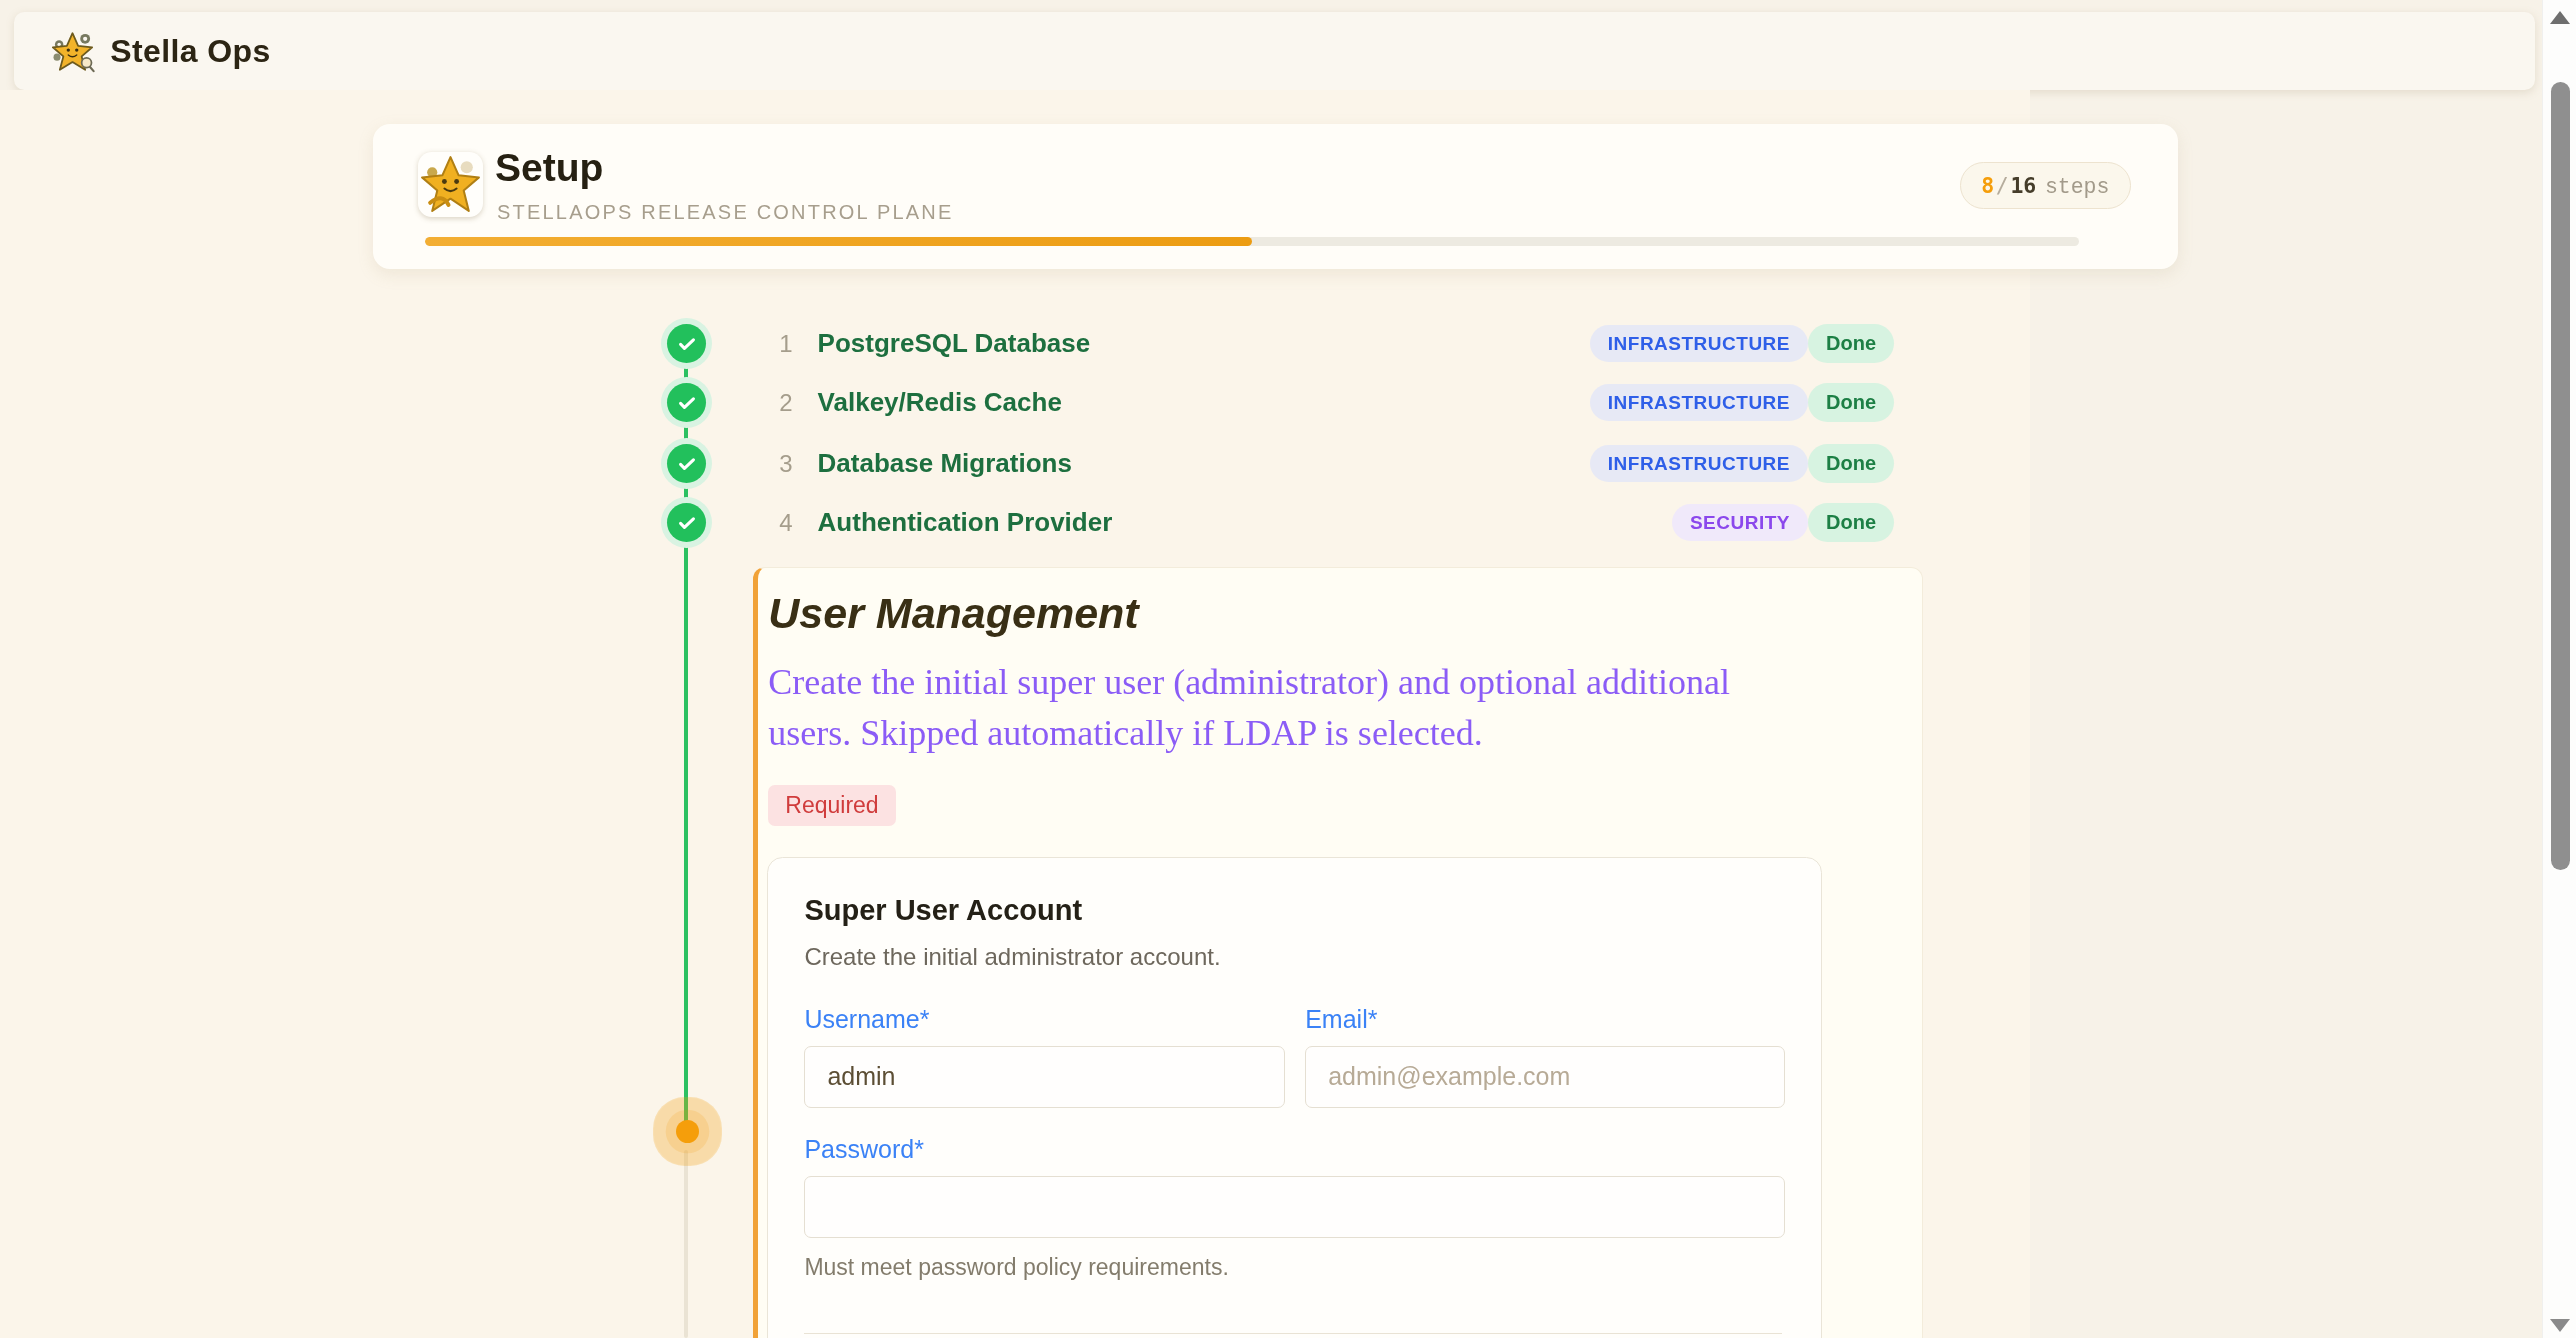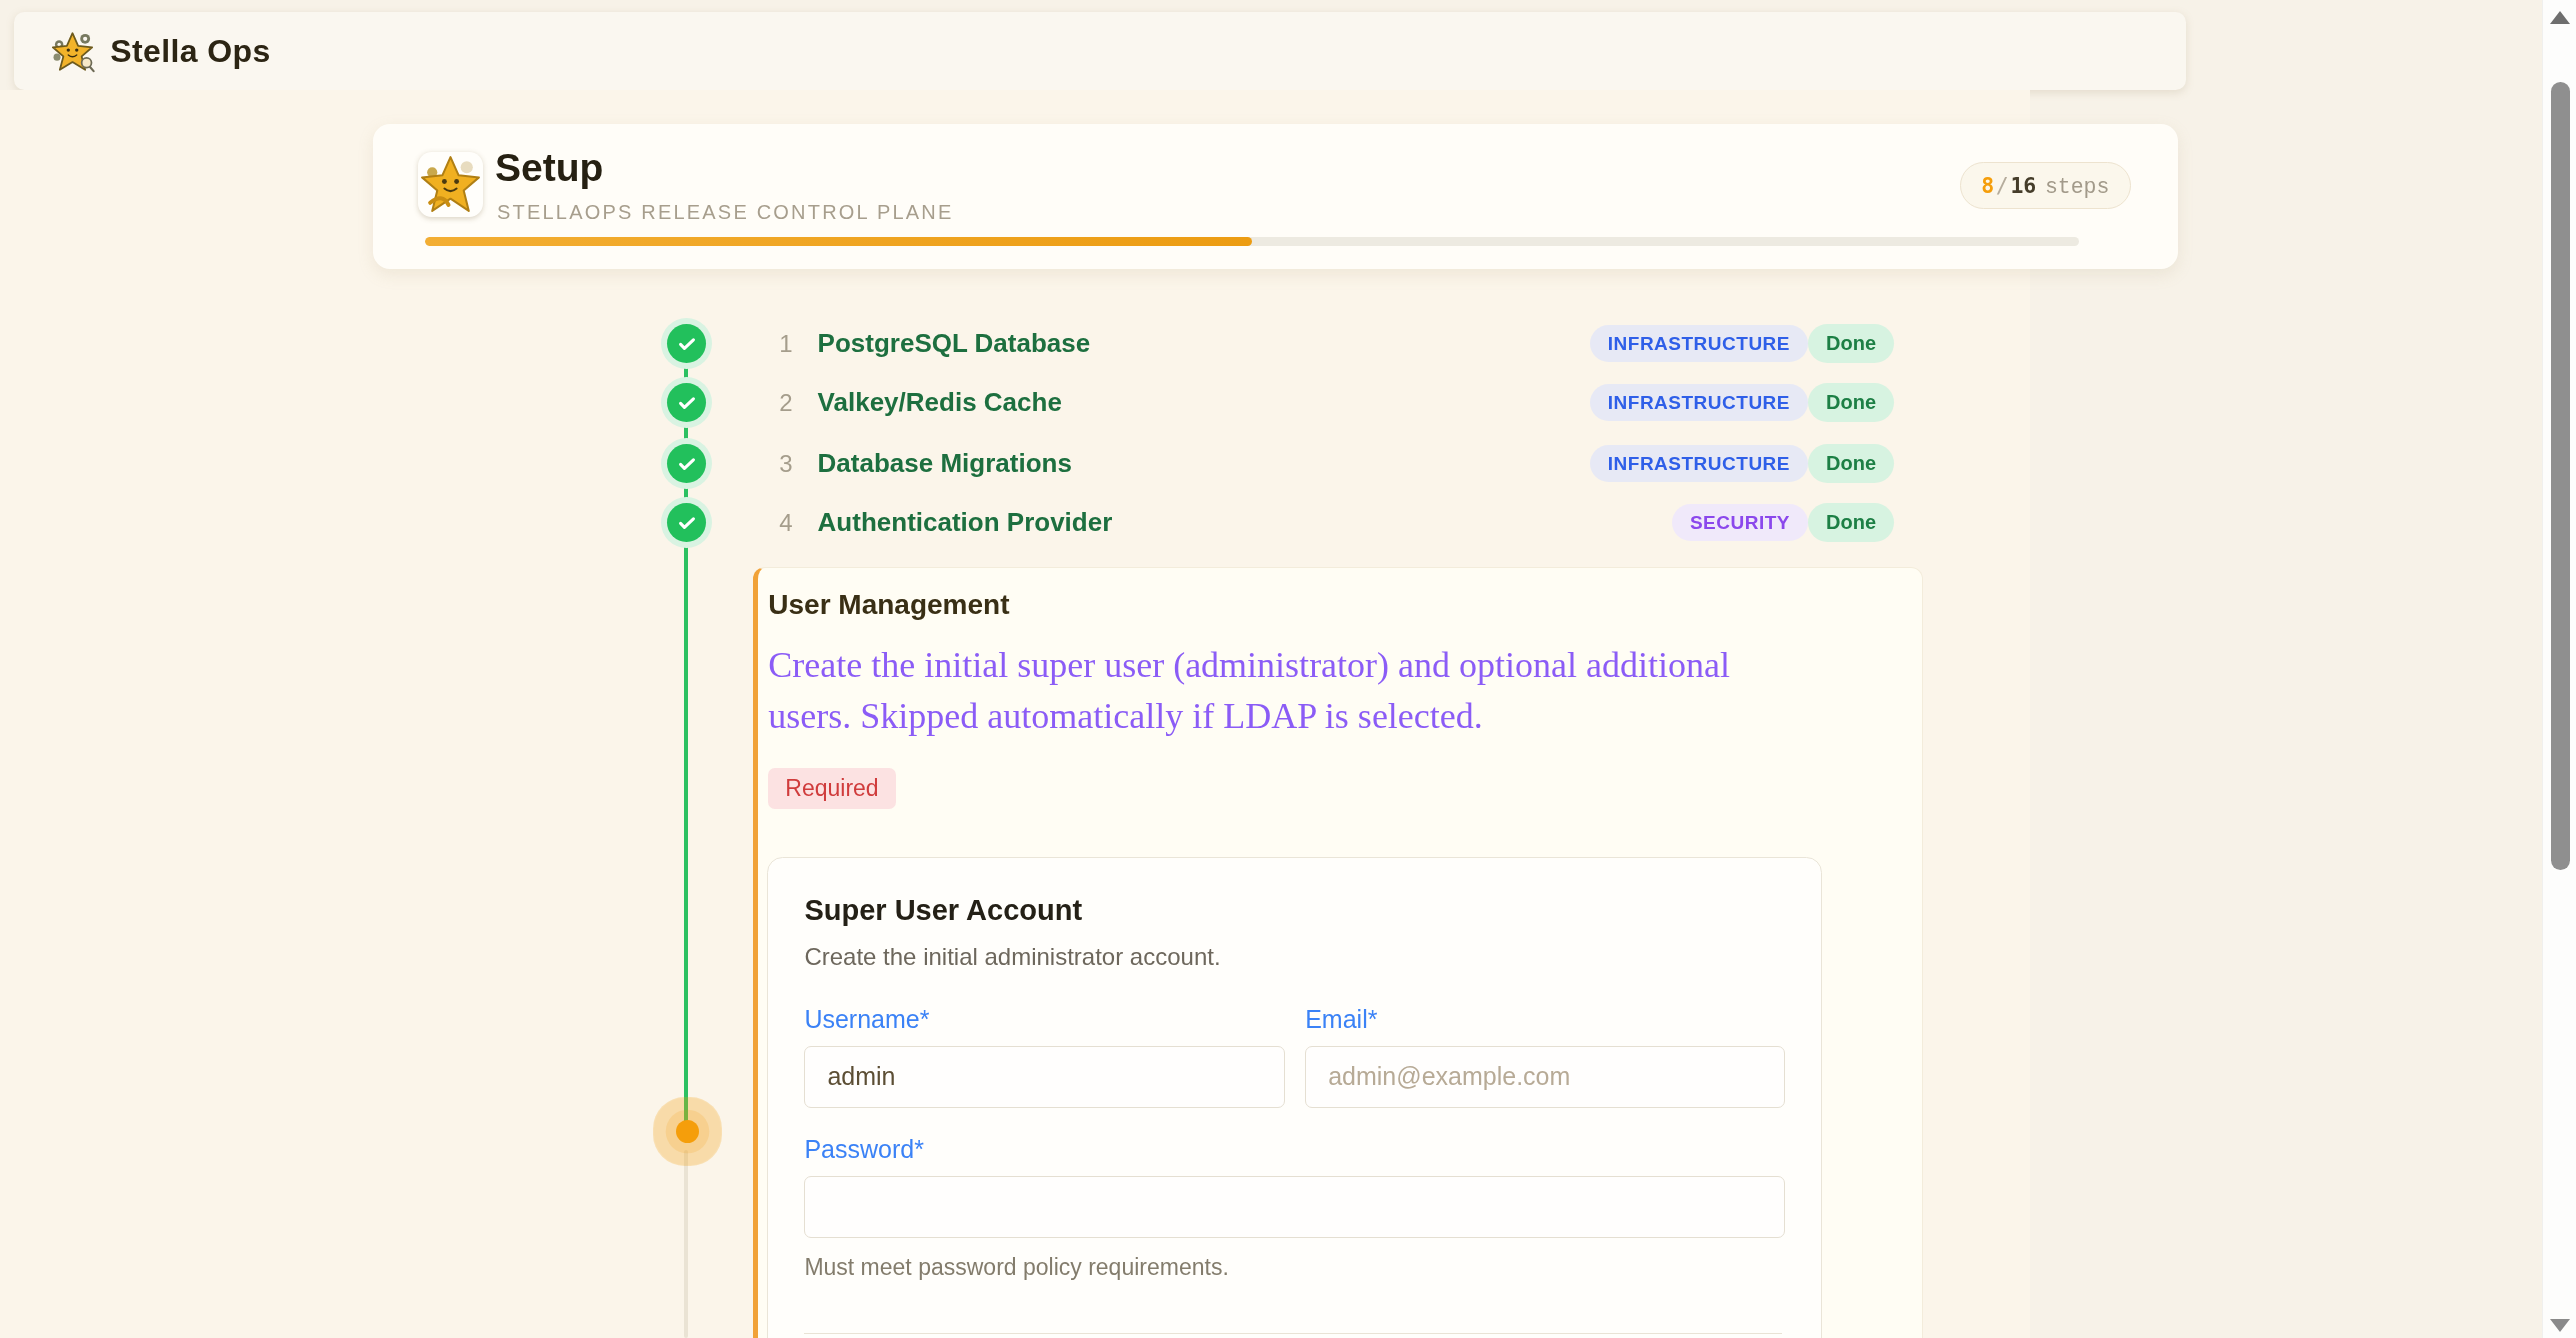--- a/index.html
+++ b/index.html
@@ -1,19 +1,19 @@
 <!DOCTYPE html>
 <html style="font-size:13.7px"><head>
 <meta charset="utf-8">
 <style>
   html,body{margin:0;padding:0;width:2576px;height:1339px;overflow:hidden;}
   body{background:#f7f2e8;font-family:"Liberation Sans",sans-serif;position:relative;}
 
   
-  .topbar{position:absolute;left:13.7px;top:12px;width:2172px;height:78px;background:#faf7f0;
+  .topbar{position:absolute;left:13.7px;top:12px;width:2521px;height:78px;background:#faf7f0;
     border-radius:10.3px;box-shadow:0 2.6px 8.6px rgba(150,130,90,.18);display:flex;align-items:center;padding-left:36px;box-sizing:border-box;}
   .topbar .brand{font-size:32px;font-weight:700;color:#2c2514;margin-left:15.5px;letter-spacing:0.4px;}
   .logo-sm{width:45px;height:45px;display:inline-block;}
 
   
   .content{position:absolute;left:0;top:90px;width:2030px;height:1249px;background:#fbf5ea;}
 
   
   .setup-card{position:absolute;left:373px;top:34px;width:1805px;height:145px;background:#fffdf8;
     border-radius:17px;box-shadow:0 5.2px 15.5px rgba(175,155,115,.15);}
@@ -47,21 +47,21 @@
   .chk-title{margin-left:20.6px;font-size:26px;font-weight:600;color:#1d6f3f;}
   .chk-badges{margin-left:auto;display:flex;align-items:center;gap:0;}
   .badge{font-size:19px;font-weight:700;letter-spacing:0.5px;padding:7.7px 18px;border-radius:858px;}
   .badge.infra{background:#e7e9f5;color:#2f5fe8;}
   .badge.security{background:#f0e9fa;color:#8b48ec;}
   .badge.done{background:#d7f3e1;color:#1d7f45;font-size:20px;letter-spacing:0;}
 
   
   .um-card{position:absolute;left:753px;top:477px;width:1170px;height:807px;background:#fffdf4;
     border:1.7px solid #f3ecdb;border-left:5.2px solid #f1a238;border-radius:12px;box-sizing:border-box;padding:20.6px 8.6px 0 6.9px;}
-  .um-title{font-size:28px;font-weight:700;color:#392f15;margin:0 0 19px 3.4px;}
+  .um-title{font-size:43px;font-weight:700;color:#392f15;margin:0 0 19px 3.4px;font-style:italic;}
   .um-desc{font-size:36px;color:#8b5cf6;line-height:1.42;max-width:1000px;margin-left:3.4px;font-family:Liberation Serif, serif;}
   .um-required{display:inline-block;margin:26px 0 0 3.4px;background:#fce2e2;color:#d03c3c;font-size:23px;font-weight:500;
     padding:6.9px 17px;border-radius:6.9px;}
 
   .inner-card{position:absolute;left:9.4px;top:289px;width:1055px;height:601px;background:#fffefb;
     border:1.7px solid #eae5d8;border-radius:15.5px;box-sizing:border-box;padding:36px 36px 0 36px;}
   .su-title{font-size:29px;font-weight:700;color:#242016;margin:0 0 15.5px 0;}
   .su-sub{font-size:24px;color:#6d675c;margin-bottom:34px;}
   .form-grid{display:grid;grid-template-columns:1fr 1fr;column-gap:20.6px;}
   .f-label{font-size:25px;font-weight:400;color:#3b82f6;margin-bottom:12px;}

